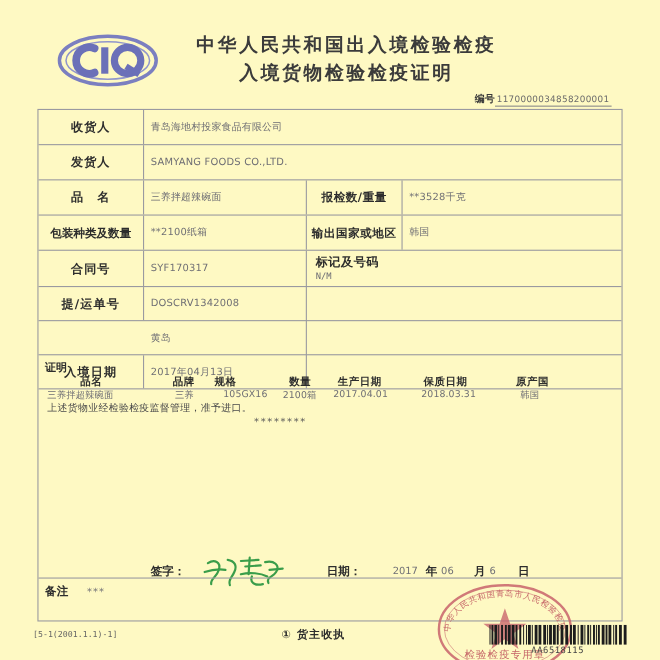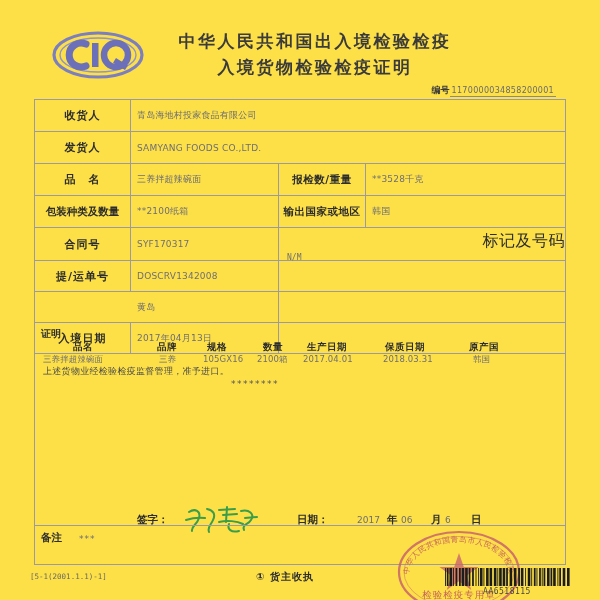--- a/index.html
+++ b/index.html
@@ -4,21 +4,21 @@
 <style>
   html, body { margin:0; padding:0; }
   body {
     width:600px; height:600px;
     background:#ffffff;
     font-family:"DejaVu Sans","Liberation Sans",sans-serif;
     color:#2a2a2a;
     overflow:hidden;
     position:relative;
   }
-  .page { position:absolute; inset:0; background:#fde047; }
+  .page { position:absolute; inset:0; background:#fef9c3; }
 
   
   .header { position:absolute; left:0; top:0; width:600px; height:96px; }
   .logo { position:absolute; left:52px; top:30px; width:92px; height:50px; }
   .titles { position:absolute; left:150px; top:28px; width:330px; text-align:center; }
   .title-1 {
     font-size:17px; font-weight:bold; letter-spacing:2.5px;
     color:#3b3b3b; line-height:26px; white-space:nowrap;
   }
   .title-2 {
@@ -71,39 +71,39 @@
     box-sizing:border-box; letter-spacing:.5px;
   }
 
   
   .marks {
     position:absolute; left:243px; top:128px;
     width:287px; height:125px;
     border-left:1px solid #9a9aa0;
     box-sizing:border-box; padding:3px 0 0 8px;
   }
-  .marks-lbl { font-size:16px; font-weight:normal; color:#2d2d2d; letter-spacing:.5px;text-align:right; }
+  .marks-lbl { font-size:11px; font-weight:bold; color:#2d2d2d; letter-spacing:.5px; }
   .marks-val { font-size:8px; color:#6e6e74; margin-top:1px; font-family:"DejaVu Sans Mono",monospace; }
 
   
   .cert { position:absolute; left:0; top:225px; width:530px; height:185px; box-sizing:border-box; }
   .cert-title {
     position:absolute; left:6px; top:2px;
     font-size:10px; font-weight:bold; color:#2d2d2d;
   }
   .cert-table { position:absolute; left:0; top:16px; width:530px; }
   .ct-row { position:relative; height:11px; white-space:nowrap; }
   .ct-head span {
     position:absolute; font-size:9.5px; font-weight:bold; color:#2d2d2d;
     letter-spacing:.5px;
   }
   .ct-body span {
     position:absolute; font-size:8.5px; color:#6e6e74; letter-spacing:.1px;
   }
-  .c0 { left:38px; } .c1 { left:122px;text-align:right; } .c2 { left:172px; }
+  .c0 { left:38px; } .c1 { left:122px;text-align:right; } .c2 { left:160px; }
   .c3 { left:228px; } .c4 { left:272px; } .c5 { left:350px; } .c6 { left:434px; }
   .c0b { left:8px; } .c1b { left:124px; } .c2b { left:168px; }
   .c3b { left:222px; } .c4b { left:268px; } .c5b { left:348px; } .c6b { left:438px; }
 
   .cert-note {
     position:absolute; left:8px; top:40px;
     font-size:9px; color:#4b4b4b; letter-spacing:.3px;
   }
   .cert-stars {
     position:absolute; left:196px; top:54px;

